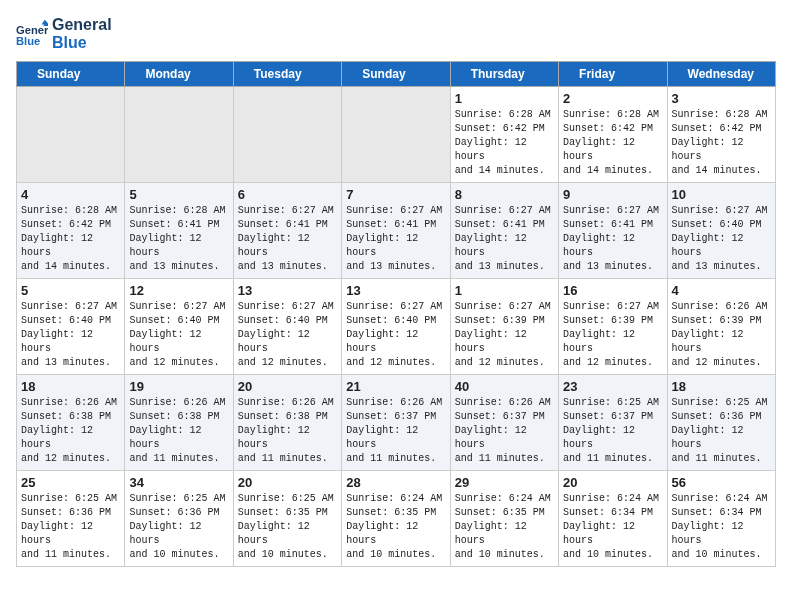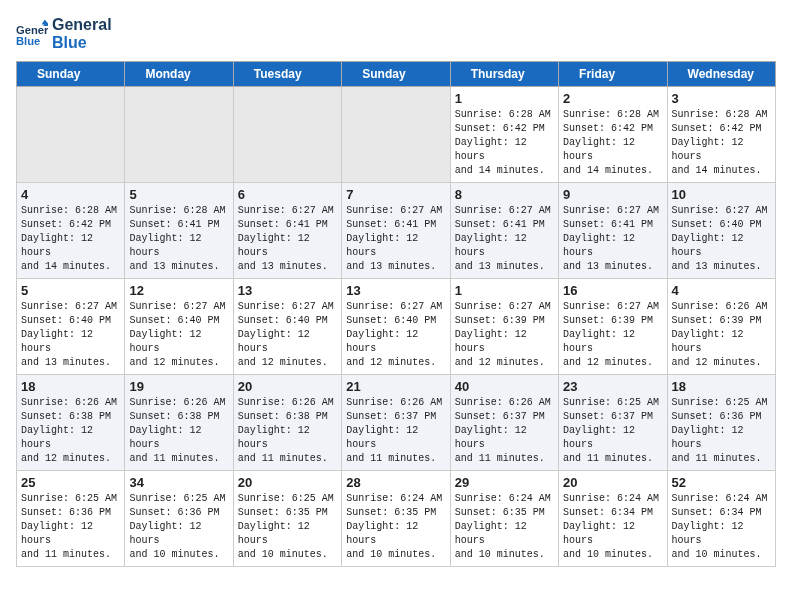--- a/index.html
+++ b/index.html
@@ -336,21 +336,21 @@
 and 10 minutes.</div>
           </td>
           <td>
             <div class="day-number">20</div>
             <div class="day-info" style="white-space: pre-line;">Sunrise: 6:24 AM
 Sunset: 6:34 PM
 Daylight: 12 hours
 and 10 minutes.</div>
           </td>
           <td>
-            <div class="day-number">52</div>
+            <div class="day-number">56</div>
             <div class="day-info" style="white-space: pre-line;">Sunrise: 6:24 AM
 Sunset: 6:34 PM
 Daylight: 12 hours
 and 10 minutes.</div>
           </td>
         </tr>
       </tbody>
   </table>
 </div>
 

